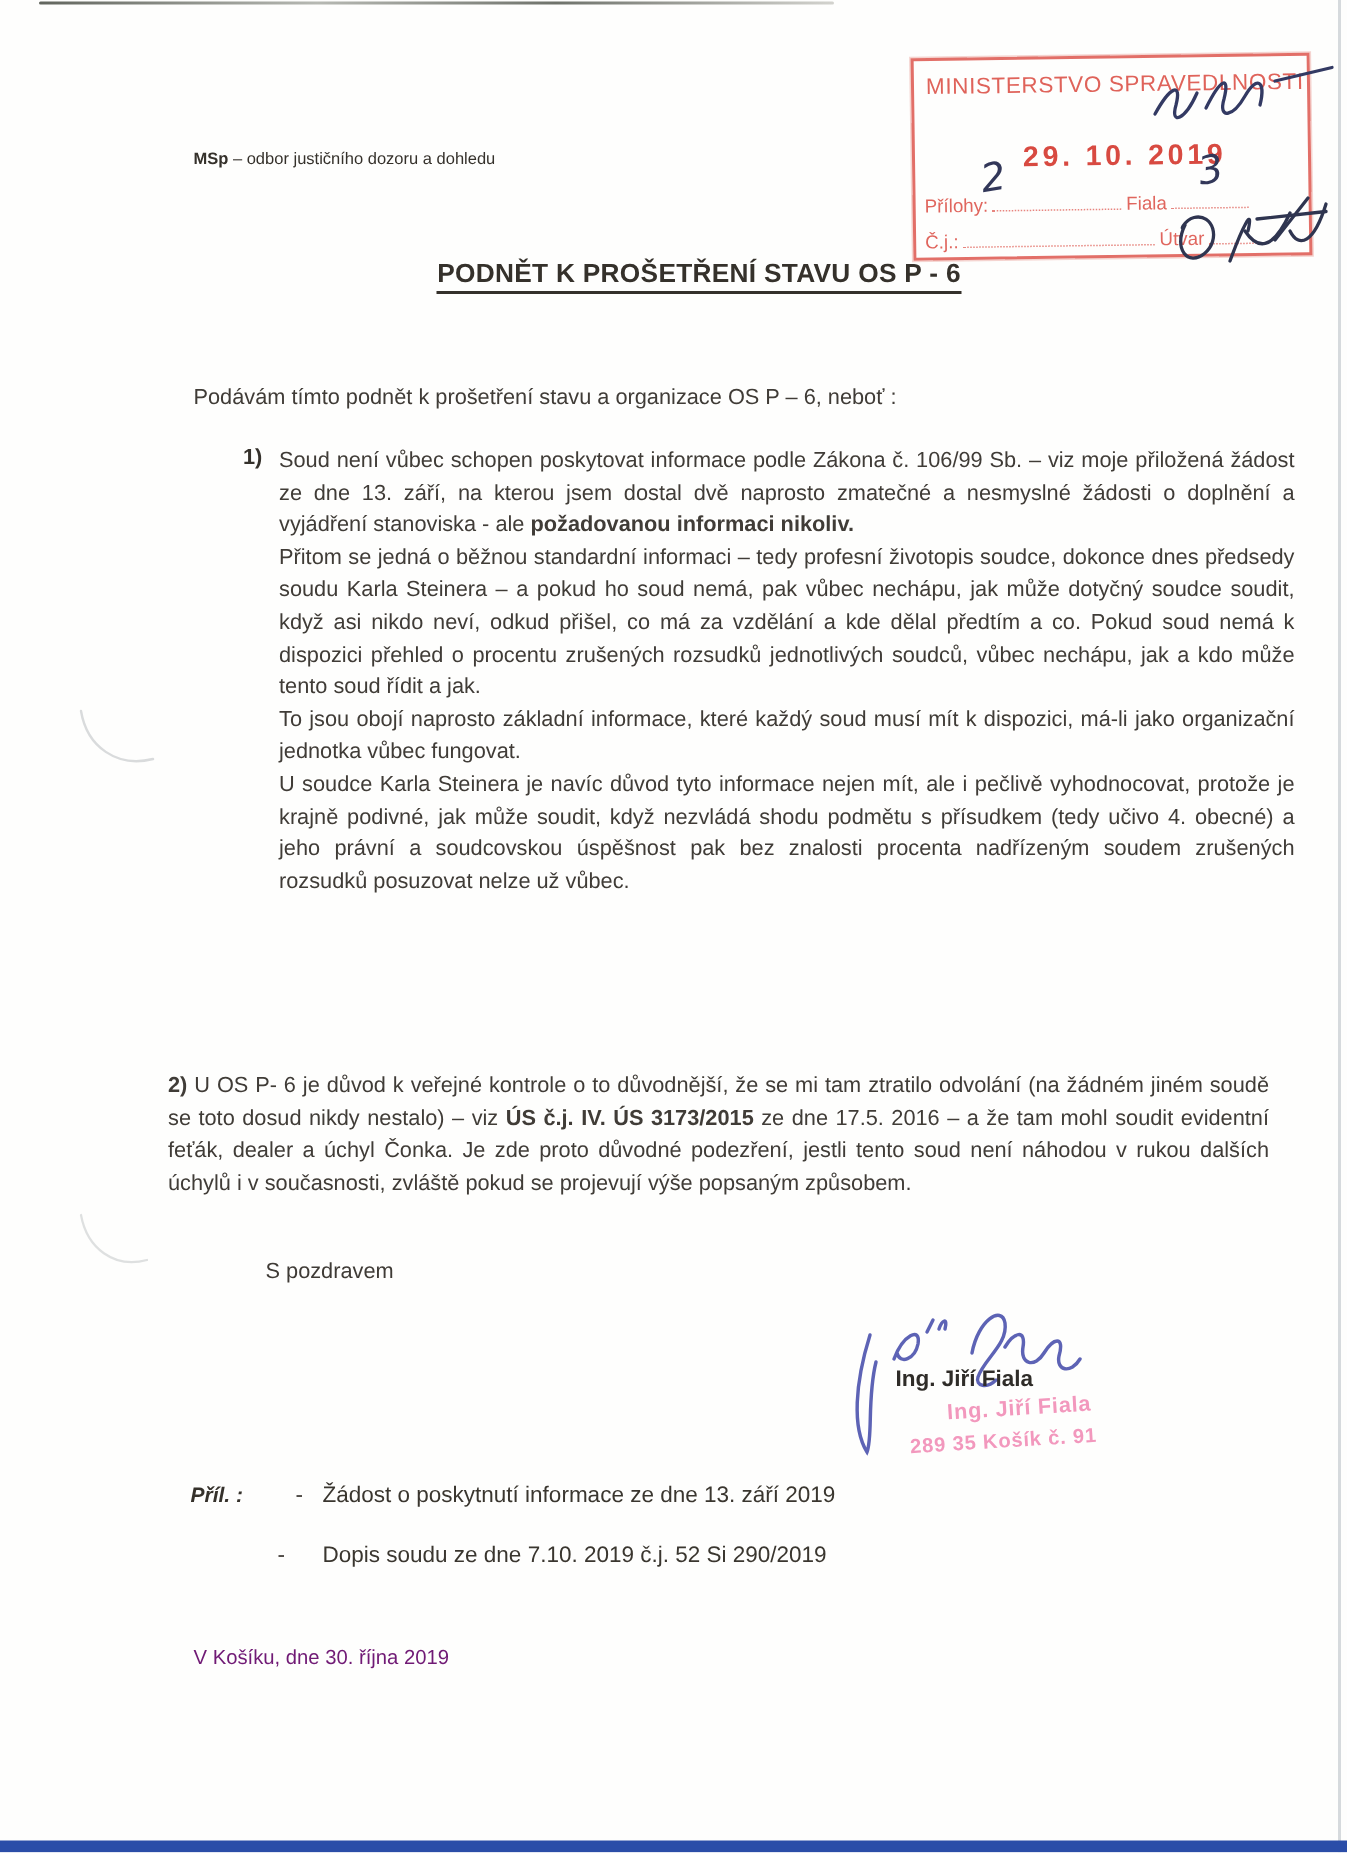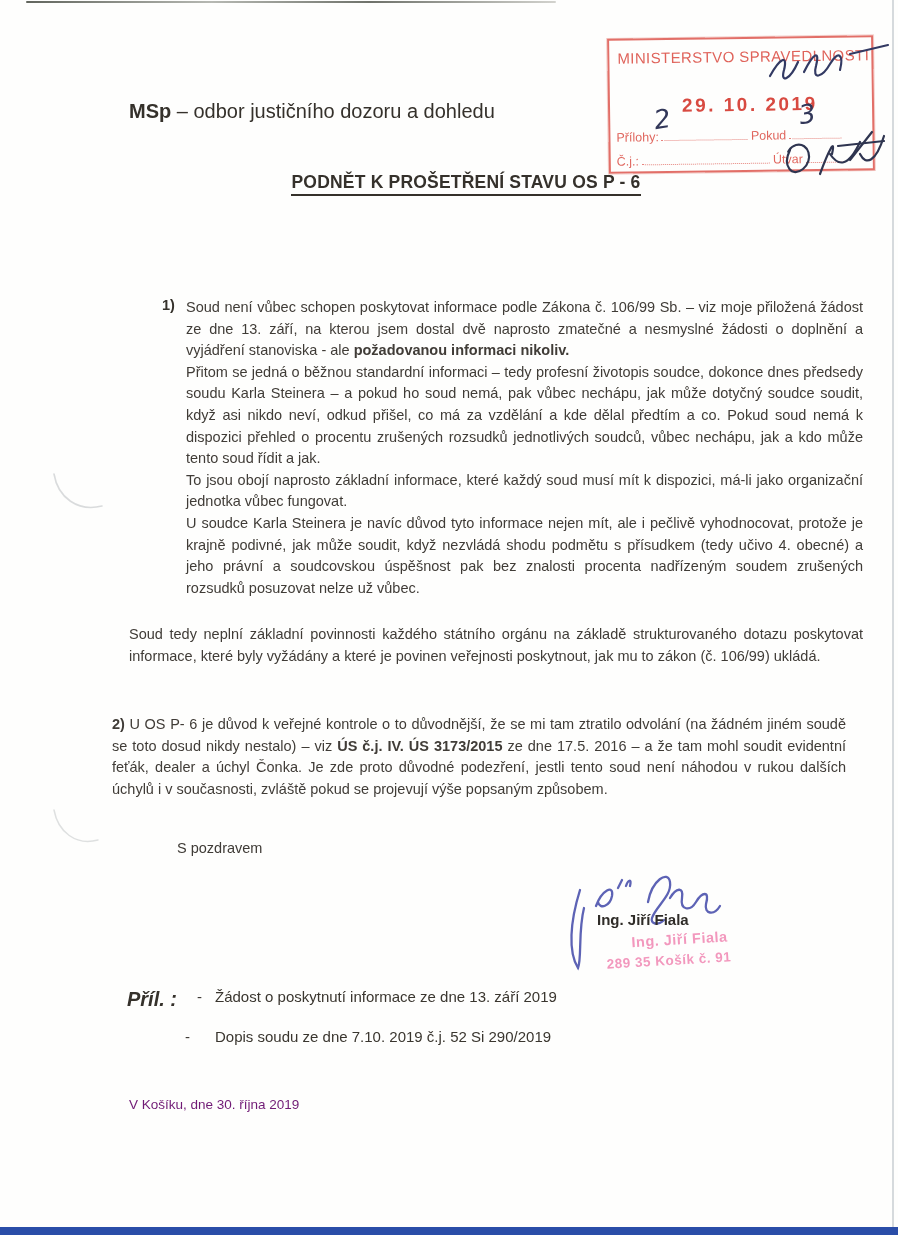--- a/index.html
+++ b/index.html
@@ -29,41 +29,41 @@
   .stamp-org{position:absolute;left:8px;top:9px;font-size:15px;letter-spacing:.4px;white-space:nowrap;opacity:.92;}
   .stamp-date{position:absolute;left:72px;top:55px;font-size:19px;font-weight:600;letter-spacing:2.5px;color:#d84a41;white-space:nowrap;}
   .stamp-row{position:absolute;left:6px;display:flex;align-items:baseline;font-size:12.5px;opacity:.9;white-space:nowrap;}
   .stamp-row1{top:89px;}
   .stamp-row2{top:113px;}
   .leader{display:inline-block;height:.85em;border-bottom:1.6px dotted rgba(221,86,77,.8);margin:0 3px;}
   .w86{width:86px;} .w56{width:52px;} .w130{width:128px;} .w40{width:38px;}
   .hw-digit{position:absolute;font-family:"DejaVu Sans",sans-serif;font-style:italic;font-size:26px;color:#323759;transform:rotate(-9deg);line-height:1;}
   .hw-svg{position:absolute;}
   
-  .hdr{position:absolute;left:129px;top:100px;font-size:20px;color:#35312b;}
+  .hdr{position:absolute;left:129px;top:100px;font-size:11px;color:#35312b;}
   .hdr b{font-weight:700;}
   .title-wrap{position:absolute;left:129px;top:172px;width:630px;text-align:center;}
   .title{display:inline-block;font-size:17.5px;font-weight:700;letter-spacing:.2px;color:#35312b;
     border-bottom:2.2px solid #35312b;padding-bottom:1px;margin-left:44px;}
   .body-text{font-size:14.5px;line-height:21.6px;text-align:justify;color:#403c37;}
   .body-text p{margin:0;}
   .intro{position:absolute;left:129px;top:255px;width:734px;text-align:left;}
   .item1-num{position:absolute;left:162px;top:297px;font-size:14.5px;font-weight:700;color:#35312b;}
   .item1-text{position:absolute;left:186px;top:297px;width:677px;}
   .para-soud{position:absolute;left:129px;top:624px;width:734px;}
   .item2{position:absolute;left:112px;top:714px;width:734px;}
   .closing{position:absolute;left:129px;top:840px;font-size:14.5px;margin-left:48px;}
   
   .typed-name{position:absolute;left:597px;top:911px;font-size:15px;font-weight:700;color:#2f2c28;white-space:nowrap;}
   .pink-stamp{position:absolute;left:606px;top:928px;width:190px;transform:rotate(-3.5deg);
     color:#f07fae;font-weight:700;letter-spacing:.5px;opacity:.8;line-height:1.45;}
   .pink-line1{font-size:14.5px;padding-left:26px;white-space:nowrap;}
   .pink-line2{font-size:13.5px;white-space:nowrap;}
   
-  .attach-label{position:absolute;left:127px;top:988px;font-size:20px;font-weight:700;font-style:italic;color:#35312b;}
+  .attach-label{position:absolute;left:127px;top:988px;font-size:14px;font-weight:700;font-style:italic;color:#35312b;}
   .attach-dash1{position:absolute;left:197px;top:988px;font-size:15px;}
   .attach-item1{position:absolute;left:215px;top:988px;font-size:15px;color:#3a362f;white-space:nowrap;}
   .attach-dash2{position:absolute;left:185px;top:1028px;font-size:15px;}
   .attach-item2{position:absolute;left:215px;top:1028px;font-size:15px;color:#3a362f;white-space:nowrap;}
   .footer-line{position:absolute;left:129px;top:1097px;font-size:13.5px;color:#701a75;}
 </style>
 </head>
 <body>
 
 <div class="page">
@@ -76,21 +76,21 @@
   <svg class="punch-arc" style="left:50px;top:796px" width="54" height="58" viewBox="0 0 54 58">
     <path d="M4,14 C8,36 26,50 48,44" fill="none" stroke="rgba(140,146,152,.28)" stroke-width="1.5" stroke-linecap="round"></path>
   </svg>
 
   <div class="stamp">
     <div class="stamp-org">MINISTERSTVO SPRAVEDLNOSTI</div>
     <div class="stamp-date">29. 10. 2019</div>
     <div class="stamp-row stamp-row1">
       <span>Přílohy:</span>
       <span class="leader w86"></span>
-      <span>Pokud</span>
+      <span>Fiala</span>
       <span class="leader w56"></span>
     </div>
     <div class="stamp-row stamp-row2">
       <span>Č.j.:</span>
       <span class="leader w130"></span>
       <span>Útvar</span>
       <span class="leader w40"></span>
     </div>
   </div>
 
@@ -115,30 +115,30 @@
   </svg>
 
   <div class="hdr">
     <b>MSp</b><span> – odbor justičního dozoru a dohledu</span>
   </div>
 
   <div class="title-wrap">
     <span class="title">PODNĚT K PROŠETŘENÍ STAVU OS P - 6</span>
   </div>
 
+  <div class="body-text intro">Podávám tímto podnět k prošetření stavu a organizace OS P – 6, neboť :</div>
 
   <div class="item1-num">1)</div>
   <div class="body-text item1-text">
     <p><span>Soud není vůbec schopen poskytovat informace podle Zákona č. 106/99 Sb. – viz moje přiložená žádost ze dne 13. září, na kterou jsem dostal dvě naprosto zmatečné a nesmyslné žádosti o doplnění a vyjádření stanoviska - ale </span><b>požadovanou informaci nikoliv.</b></p>
     <p>Přitom se jedná o běžnou standardní informaci – tedy profesní životopis soudce, dokonce dnes předsedy soudu Karla Steinera – a pokud ho soud nemá, pak vůbec nechápu, jak může dotyčný soudce soudit, když asi nikdo neví, odkud přišel, co má za vzdělání a kde dělal předtím a co. Pokud soud nemá k dispozici přehled o procentu zrušených rozsudků jednotlivých soudců, vůbec nechápu, jak a kdo může tento soud řídit a jak.</p>
     <p>To jsou obojí naprosto základní informace, které každý soud musí mít k dispozici, má-li jako organizační jednotka vůbec fungovat.</p>
     <p>U soudce Karla Steinera je navíc důvod tyto informace nejen mít, ale i pečlivě vyhodnocovat, protože je krajně podivné, jak může soudit, když nezvládá shodu podmětu s přísudkem (tedy učivo 4. obecné) a jeho právní a soudcovskou úspěšnost pak bez znalosti procenta nadřízeným soudem zrušených rozsudků posuzovat nelze už vůbec.</p>
   </div>
 
-  <div class="body-text para-soud">Soud tedy neplní základní povinnosti každého státního orgánu na základě strukturovaného dotazu poskytovat informace, které byly vyžádány a které je povinen veřejnosti poskytnout, jak mu to zákon (č. 106/99) ukládá.</div>
 
   <div class="body-text item2">
     <b>2)</b><span> U OS P- 6 je důvod k veřejné kontrole o to důvodnější, že se mi tam ztratilo odvolání (na žádném jiném soudě se toto dosud nikdy nestalo) – viz </span><b>ÚS č.j. IV. ÚS 3173/2015</b><span> ze dne 17.5. 2016 – a že tam mohl soudit evidentní feťák, dealer a úchyl Čonka. Je zde proto důvodné podezření, jestli tento soud není náhodou v rukou dalších úchylů i v současnosti, zvláště pokud se projevují výše popsaným způsobem.</span>
   </div>
 
   <div class="closing">S pozdravem</div>
 
   <svg class="hw-svg" style="left:552px;top:862px" width="210" height="130" viewBox="0 0 210 130">
     <g fill="none" stroke="#5d63b5" stroke-width="2.3" stroke-linecap="round">
       <path d="M28,28 C18,60 16,90 26,106 C30,96 26,70 32,46"></path>

